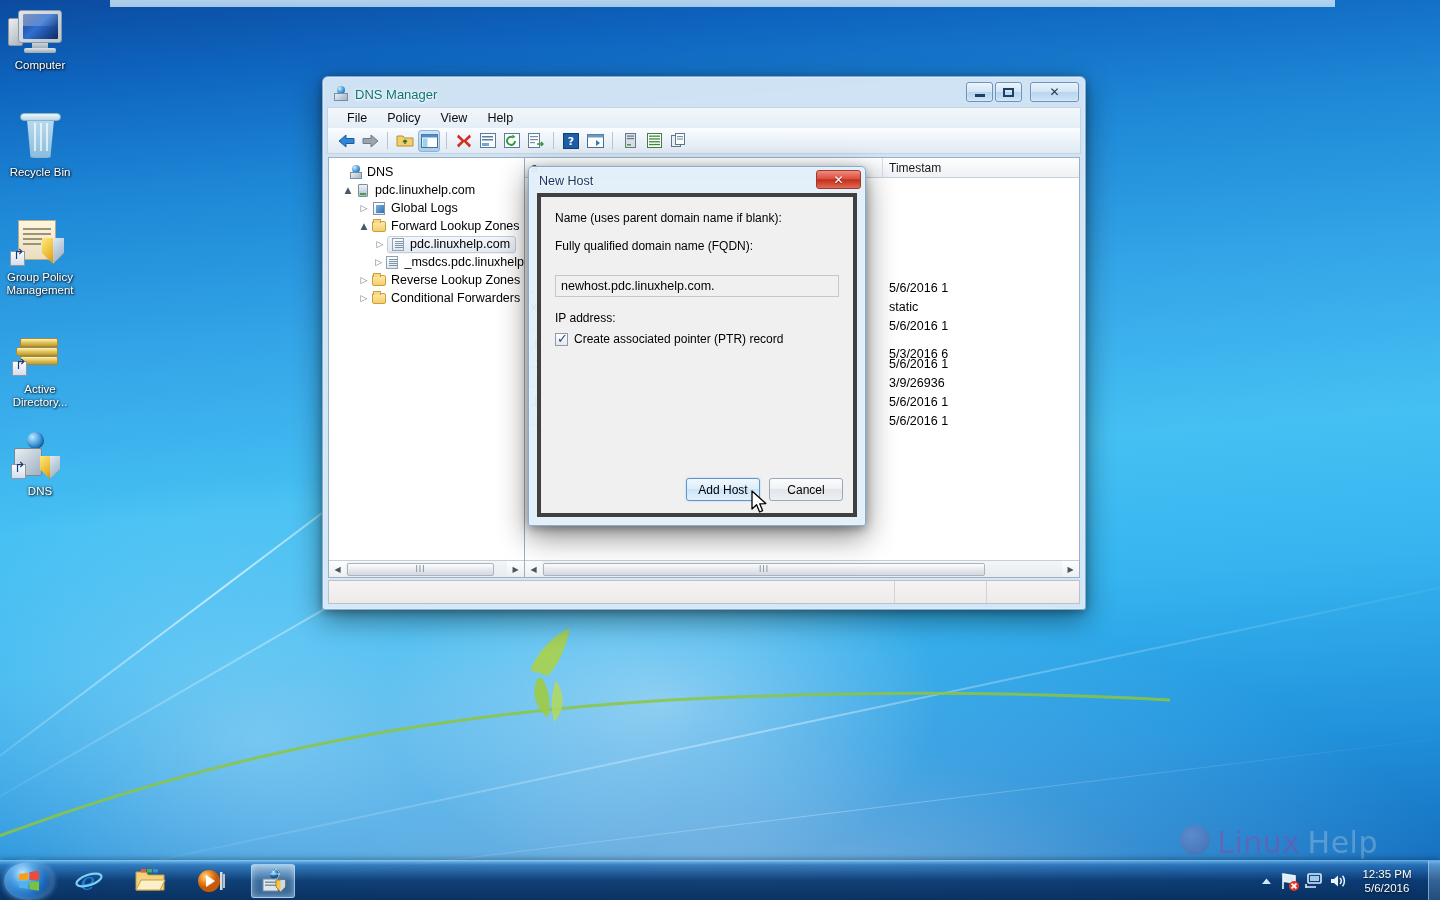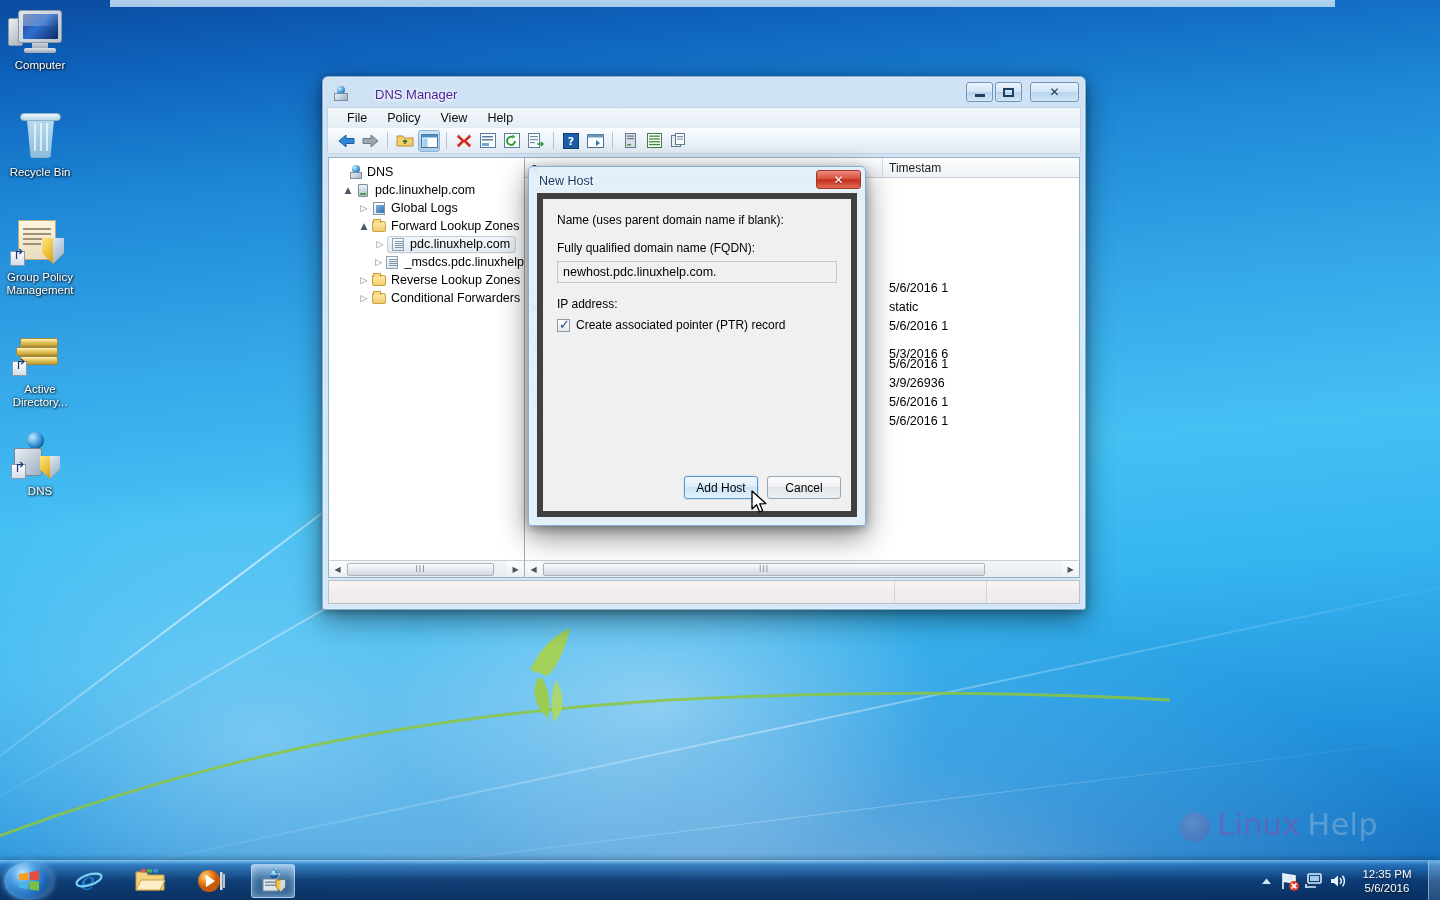--- a/index.html
+++ b/index.html
@@ -113,21 +113,21 @@
     position: absolute; left: 322px; top: 76px; width: 764px; height: 534px;
     background: rgba(222,235,247,0.93);
     border: 1px solid rgba(120,160,200,.85);
     border-radius: 6px 6px 3px 3px;
     box-shadow: 0 0 2px rgba(255,255,255,.8) inset, 0 9px 28px rgba(0,0,0,.45), 0 2px 8px rgba(0,0,0,.3);
     padding: 4px 4px 4px 4px;
     backdrop-filter: blur(2px);
   }
   #titlebar { height: 26px; position: relative; padding-left: 6px; display: flex; align-items: center; }
   #titleicon { width: 16px; height: 16px; position: relative; margin-right: 6px; }
-  #titletext { font-size: 13px; color: #4c1d95; text-shadow: 0 1px 2px rgba(255,255,255,.95), 0 0 5px rgba(255,255,255,.9); margin-left: 20px; }
+  #titletext { font-size: 13px; color: #0f766e; text-shadow: 0 1px 2px rgba(255,255,255,.95), 0 0 5px rgba(255,255,255,.9); }
   .wbtn {
     position: absolute; top: 1px; width: 27px; height: 20px;
     border: 1px solid #6e94bb; border-radius: 3px;
     background: linear-gradient(180deg, rgba(255,255,255,.62) 0%, rgba(215,233,248,.40) 48%, rgba(150,190,225,.42) 52%, rgba(205,228,246,.55) 100%);
     box-shadow: 0 0 2px rgba(255,255,255,.7) inset;
     display: flex; align-items: center; justify-content: center;
   }
   #btnmin { right: 88px; } #btnmax { right: 59px; }
   #btnclose { right: 2px; width: 49px;
     background: linear-gradient(180deg, rgba(255,255,255,.55) 0%, rgba(215,233,248,.35) 48%, rgba(150,190,225,.40) 52%, rgba(205,228,246,.5) 100%); }
@@ -228,21 +228,21 @@
   #dlgclose {
     position: absolute; right: 1px; top: 0px; width: 45px; height: 19px;
     background: linear-gradient(180deg,#f08b80 0%,#d9513f 45%,#c22f1c 52%,#e16a55 100%);
     border: 1px solid #9e3b28; border-radius: 3px;
     display: flex; align-items: center; justify-content: center;
     color: #fff; font-size: 12px; font-family: "DejaVu Sans", sans-serif;
     text-shadow: 0 1px 1px rgba(0,0,0,.45);
   }
   #dlgbody {
     position: absolute; left: 8px; right: 8px; top: 26px; bottom: 8px;
-    background: #f0f0f0; border: 6px solid #404040;
+    background: #f0f0f0; border: 4px solid #404040;
   }
   .dlabel { font-size: 12px; color: #000; }
   .dinput {
     width: 100%; height: 22px; border: 1px solid #9ba9b6; background: #fff;
     font-size: 12.5px; color: #000; padding: 0 5px; display: flex; align-items: center;
     font-family: "Liberation Sans", sans-serif;
   }
   .dinput.readonly { background: #f0f0f0; border-color: #c0c8d0; }
   .dinput.focused { border: 1px solid #5a8fc4; box-shadow: 0 0 2px rgba(90,143,196,.5); }
   .caret { display:inline-block; width:1px; height:13px; background:#000; margin-left:1px; }
@@ -293,24 +293,24 @@
   #tray { position: absolute; right: 0; top: 0; height: 40px; display: flex; align-items: center; }
   .trayicon { width: 24px; height: 40px; display:flex; align-items:center; justify-content:center; }
   #clock { width: 74px; text-align: center; color: #fff; font-size: 11.5px; line-height: 14px;
     text-shadow: 0 1px 2px rgba(0,0,0,.7); }
   #showdesktop { width: 12px; height: 40px; margin-left: 4px;
     background: linear-gradient(180deg, rgba(200,230,250,.30), rgba(120,180,230,.22));
     border-left: 1px solid rgba(190,225,250,.55); }
 
   
   #watermark {
-    position: absolute; right: 62px; bottom: 58px;
+    position: absolute; right: 62px; bottom: 40px;
     font-size: 30px; font-family: "DejaVu Sans", sans-serif;
     opacity: .30; letter-spacing: .5px; white-space: nowrap;
-    display: flex; align-items: flex-end; gap: 7px;
+    display: flex; align-items: flex-start; gap: 7px;
   }
   #wm-mark { width: 30px; height: 30px; border-radius: 50%;
     background: radial-gradient(circle at 40% 35%, rgba(200,140,190,.9), rgba(120,40,110,.85)); }
   #wm-linux { color: #c4268e; }
   #wm-help { color: #d8dde2; }
 </style>
 </head>
 <body>
 
 <div id="desktop">
@@ -660,21 +660,21 @@
         <div id="dlgclose">
           <span>✕</span>
         </div>
       </div>
 
       <div id="dlgbody">
         <div style="padding:14px 14px 0 14px;">
           <div class="dlabel">Name (uses parent domain name if blank):</div>
 
           <div class="dlabel" style="margin-top:14px;">Fully qualified domain name (FQDN):</div>
-          <div class="dinput readonly" style="margin-top:6px;">
+          <div class="dinput readonly" style="margin-top:22px;">
             <span>newhost.pdc.linuxhelp.com.</span>
           </div>
 
           <div class="dlabel" style="margin-top:14px;">IP address:</div>
 
           <div class="cbrow">
             <div class="cbox checked"></div>
             <div class="dlabel" style="line-height:14px;">Create associated pointer (PTR) record</div>
           </div>
 

